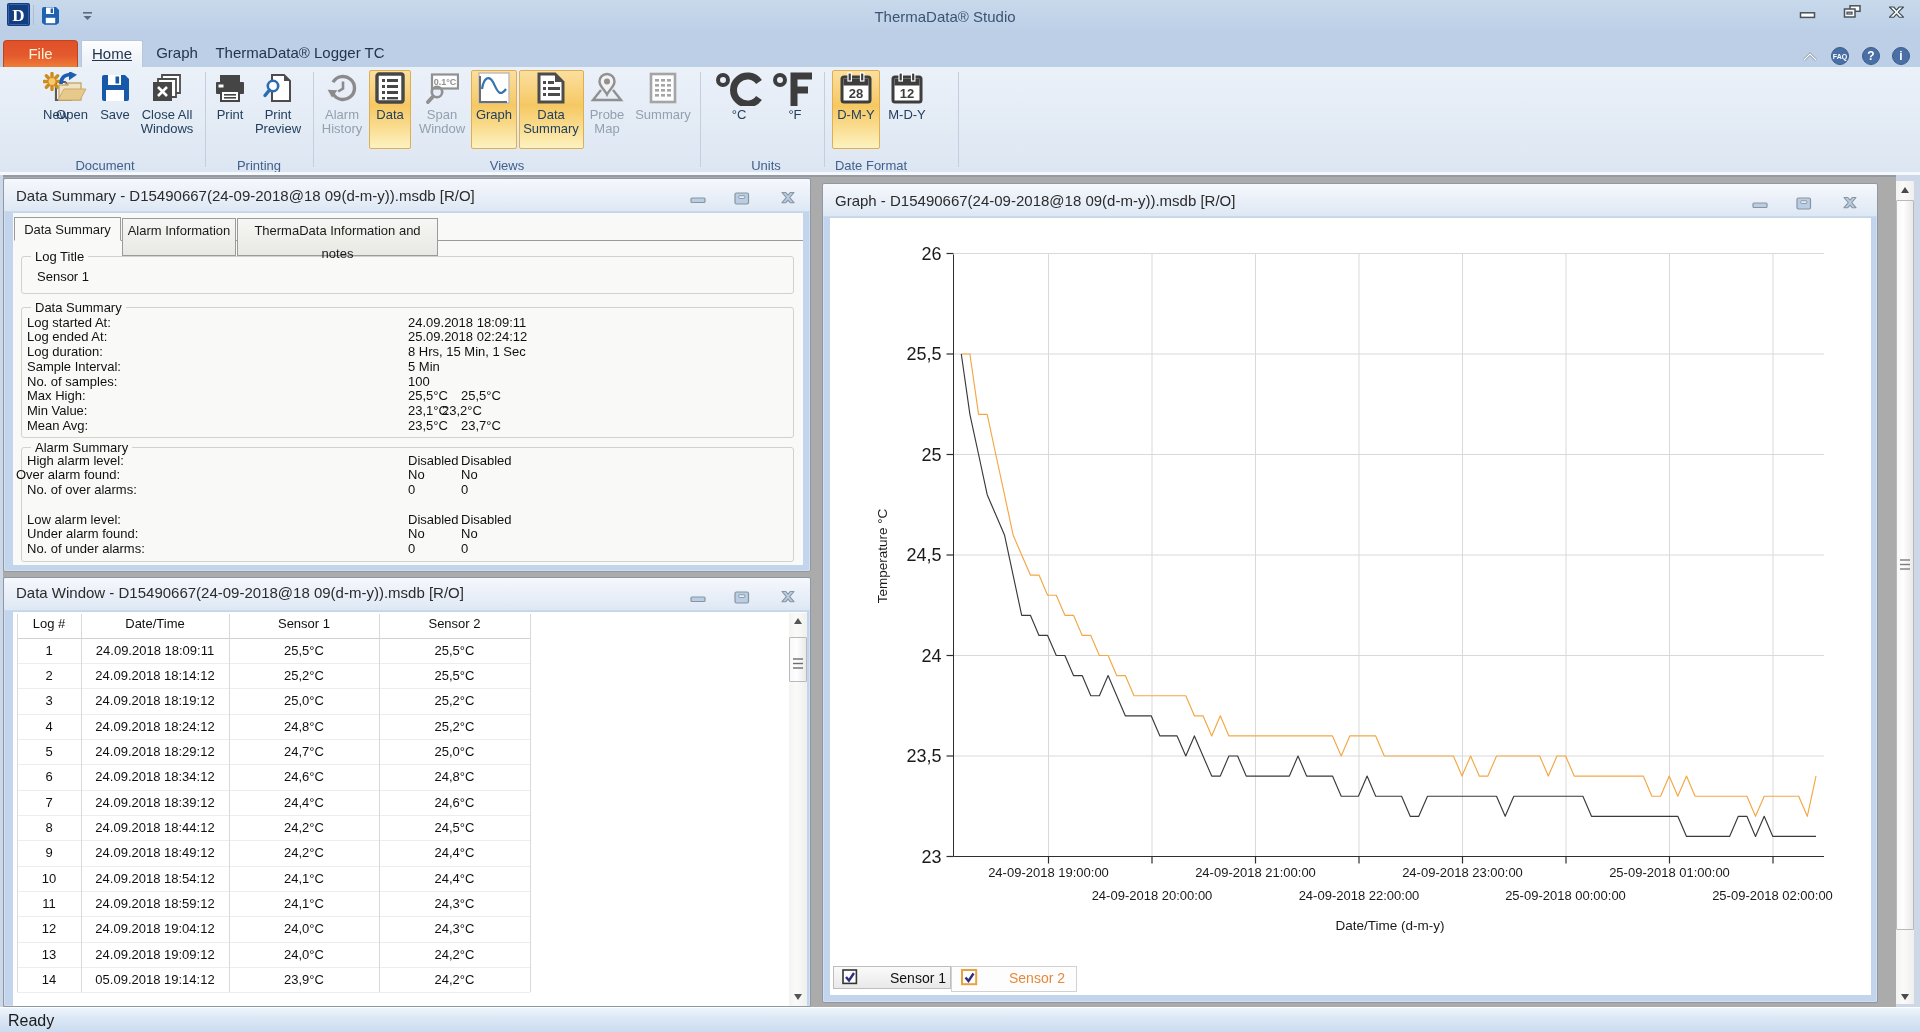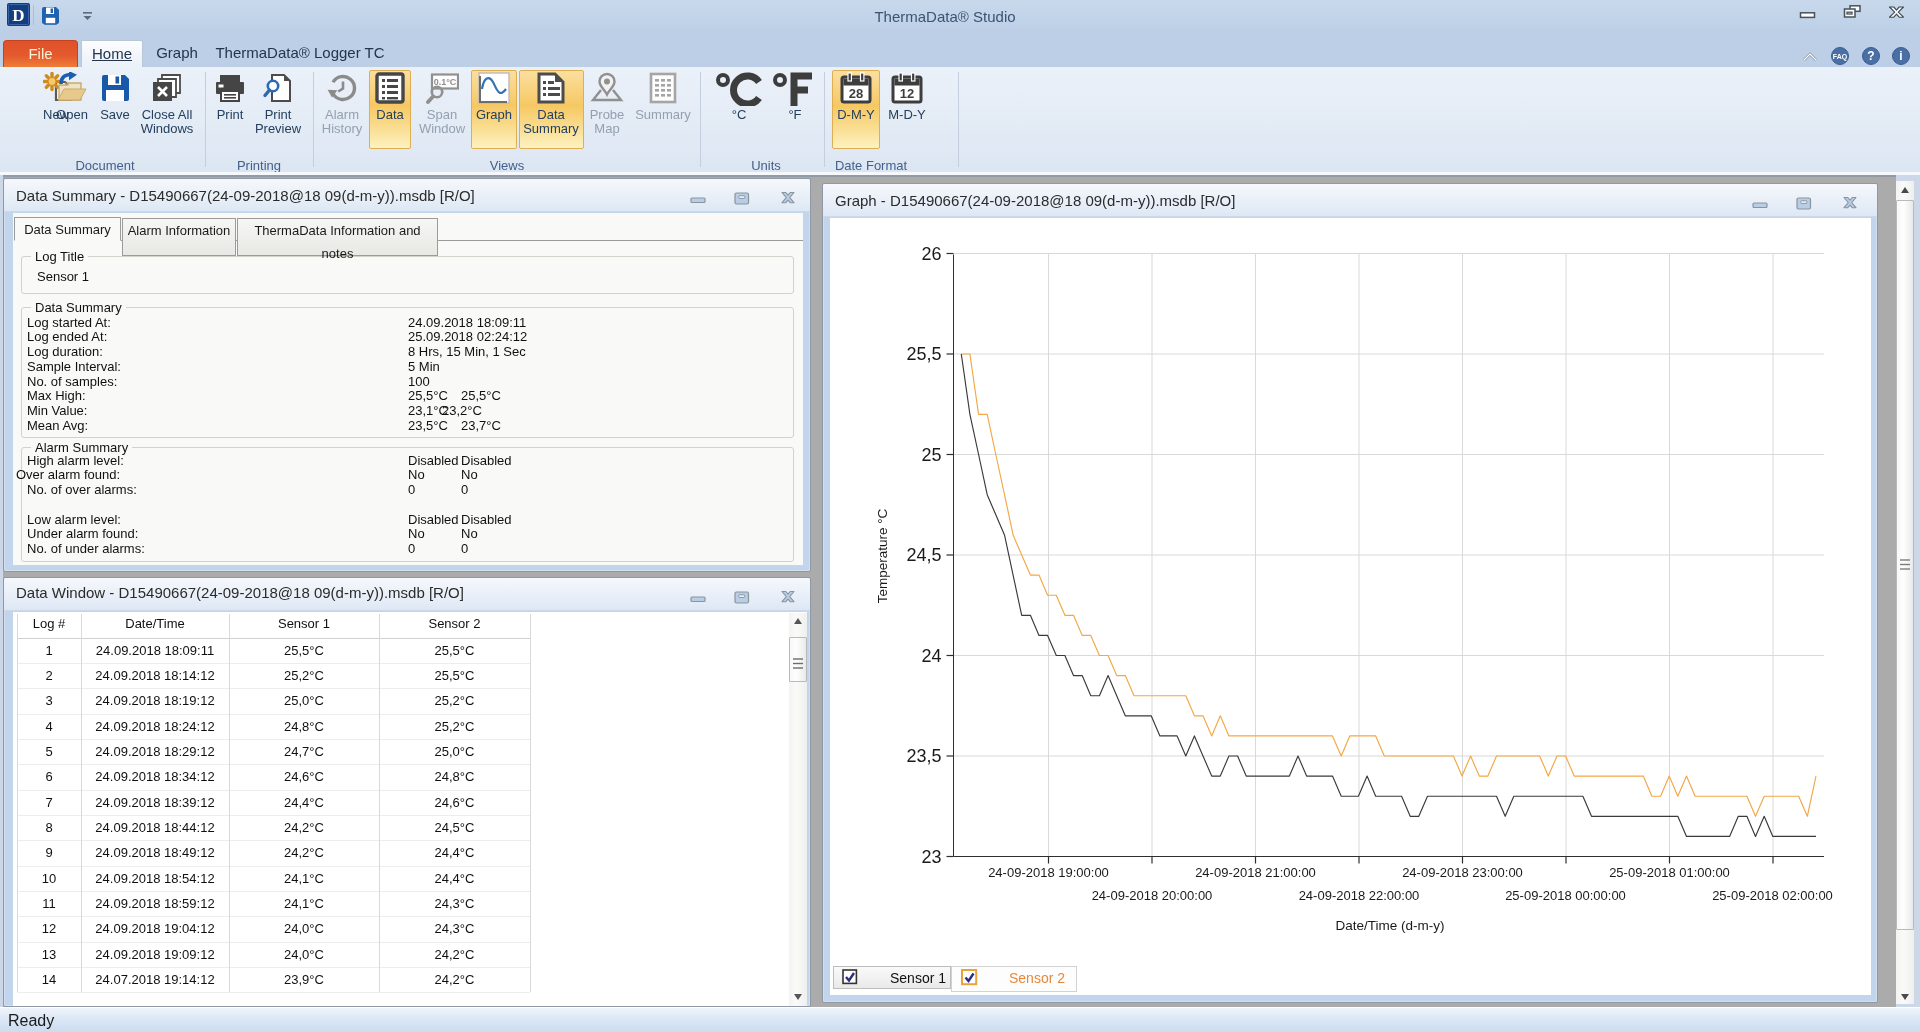--- a/index.html
+++ b/index.html
@@ -378,21 +378,21 @@
       <div class="tcell" style="left:77px;top:343.35px;width:148px;">24.09.2018 19:04:12</div>
       <div class="tcell" style="left:225px;top:343.35px;width:150px;">24,0°C</div>
       <div class="tcell" style="left:375px;top:343.35px;width:151px;">24,3°C</div>
       <div class="hline" style="left:13px;top:363.7px;width:513px;"></div>
       <div class="tcell" style="left:13px;top:368.7px;width:64px;">13</div>
       <div class="tcell" style="left:77px;top:368.7px;width:148px;">24.09.2018 19:09:12</div>
       <div class="tcell" style="left:225px;top:368.7px;width:150px;">24,0°C</div>
       <div class="tcell" style="left:375px;top:368.7px;width:151px;">24,2°C</div>
       <div class="hline" style="left:13px;top:389.05px;width:513px;"></div>
       <div class="tcell" style="left:13px;top:394.05px;width:64px;">14</div>
-      <div class="tcell" style="left:77px;top:394.05px;width:148px;">24.07.2018 19:14:12</div>
+      <div class="tcell" style="left:77px;top:394.05px;width:148px;">05.09.2018 19:14:12</div>
       <div class="tcell" style="left:225px;top:394.05px;width:150px;">23,9°C</div>
       <div class="tcell" style="left:375px;top:394.05px;width:151px;">24,2°C</div>
       <div class="hline" style="left:13px;top:414.4px;width:513px;"></div>
       <div class="vline" style="left:13px;top:35.5px;height:378.9px;"></div>
       <div class="vline" style="left:77px;top:35.5px;height:378.9px;"></div>
       <div class="vline" style="left:225px;top:35.5px;height:378.9px;"></div>
       <div class="vline" style="left:375px;top:35.5px;height:378.9px;"></div>
       <div class="vline" style="left:526px;top:35.5px;height:378.9px;"></div>
 <div class="sbtrack" style="left:785px;top:35px;width:18px;height:393px;"></div>
 <div class="tri" style="left:790px;top:40px;border-left:4.5px solid transparent;border-right:4.5px solid transparent;border-bottom:6px solid #555555;"></div>

